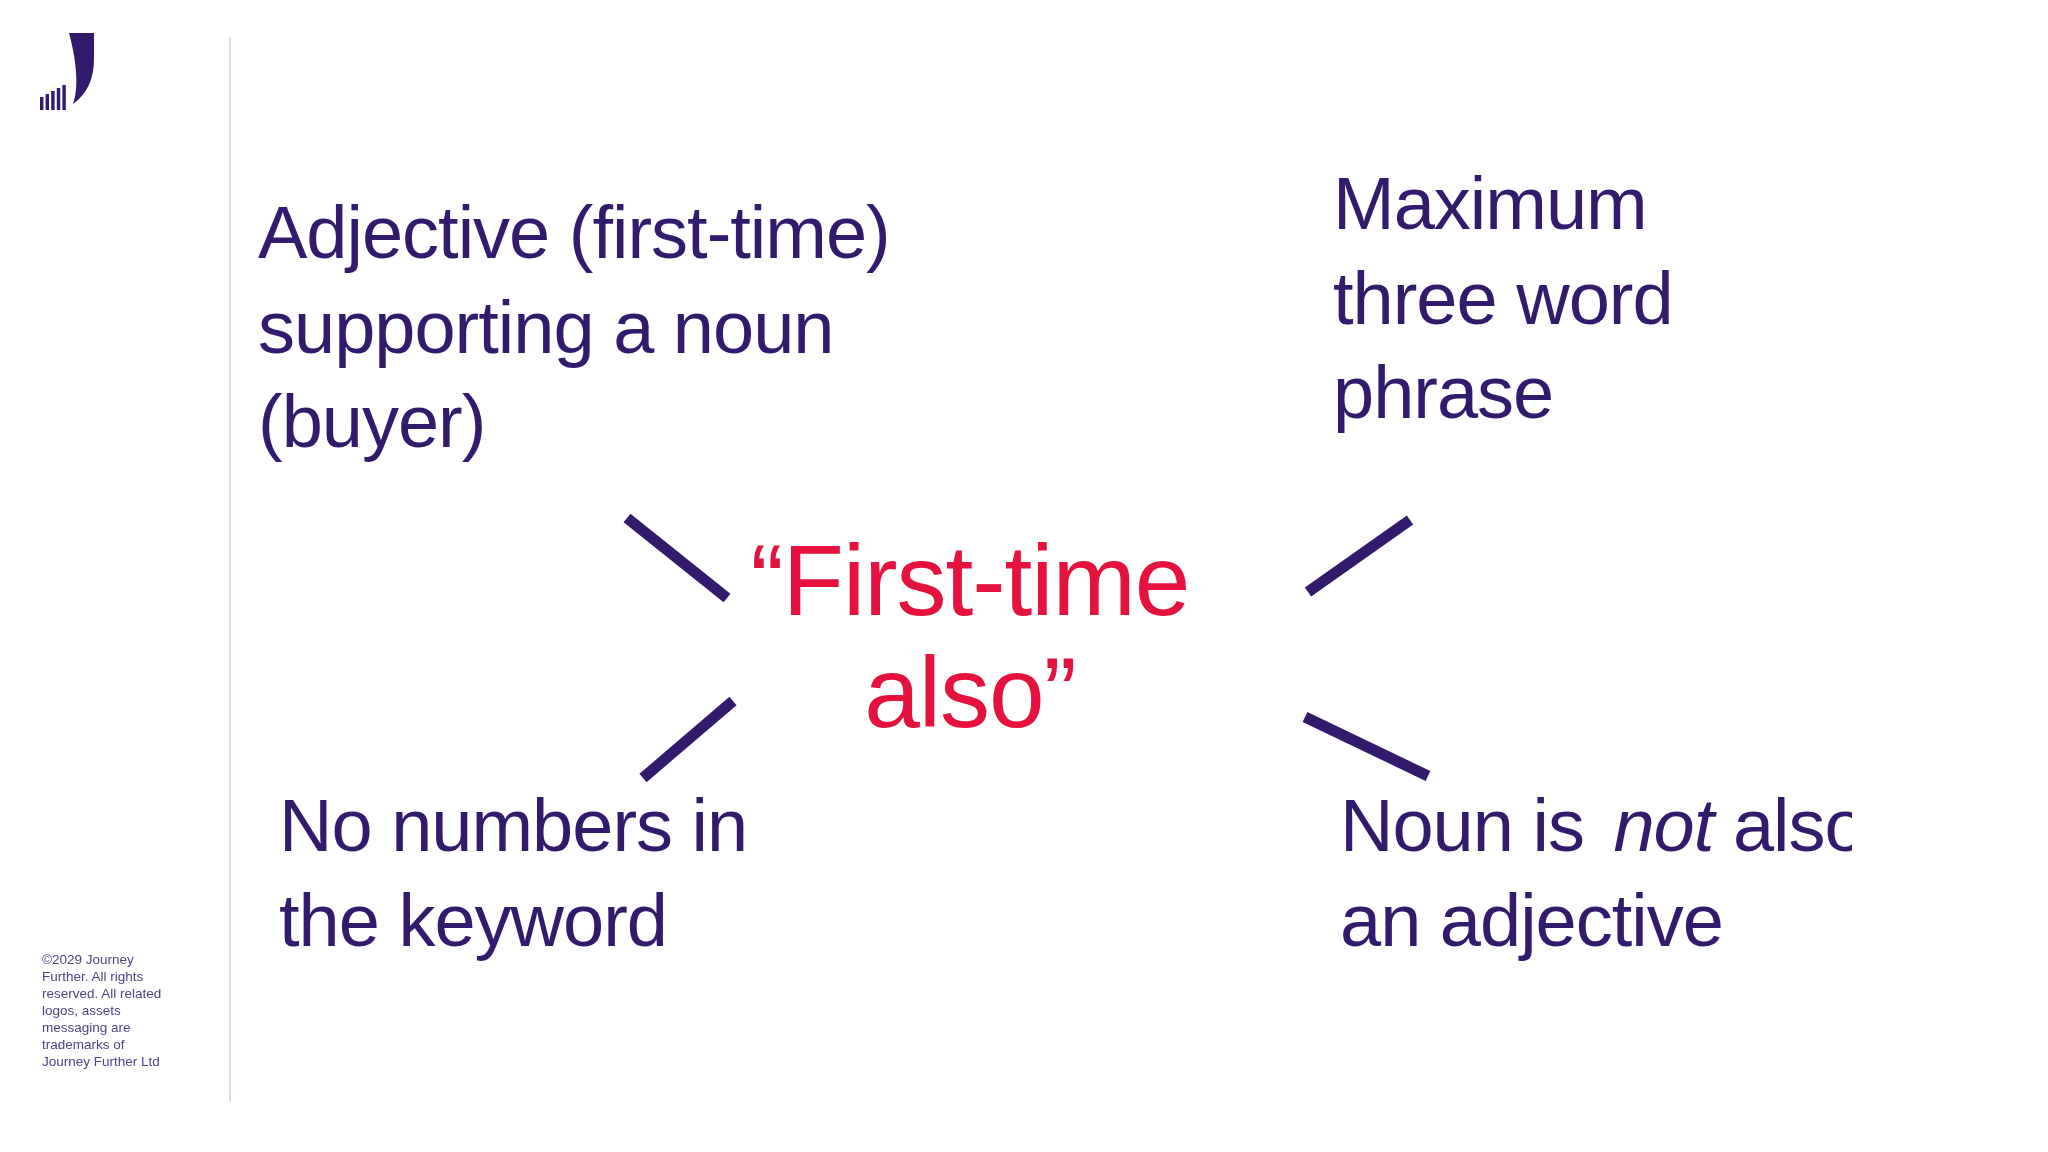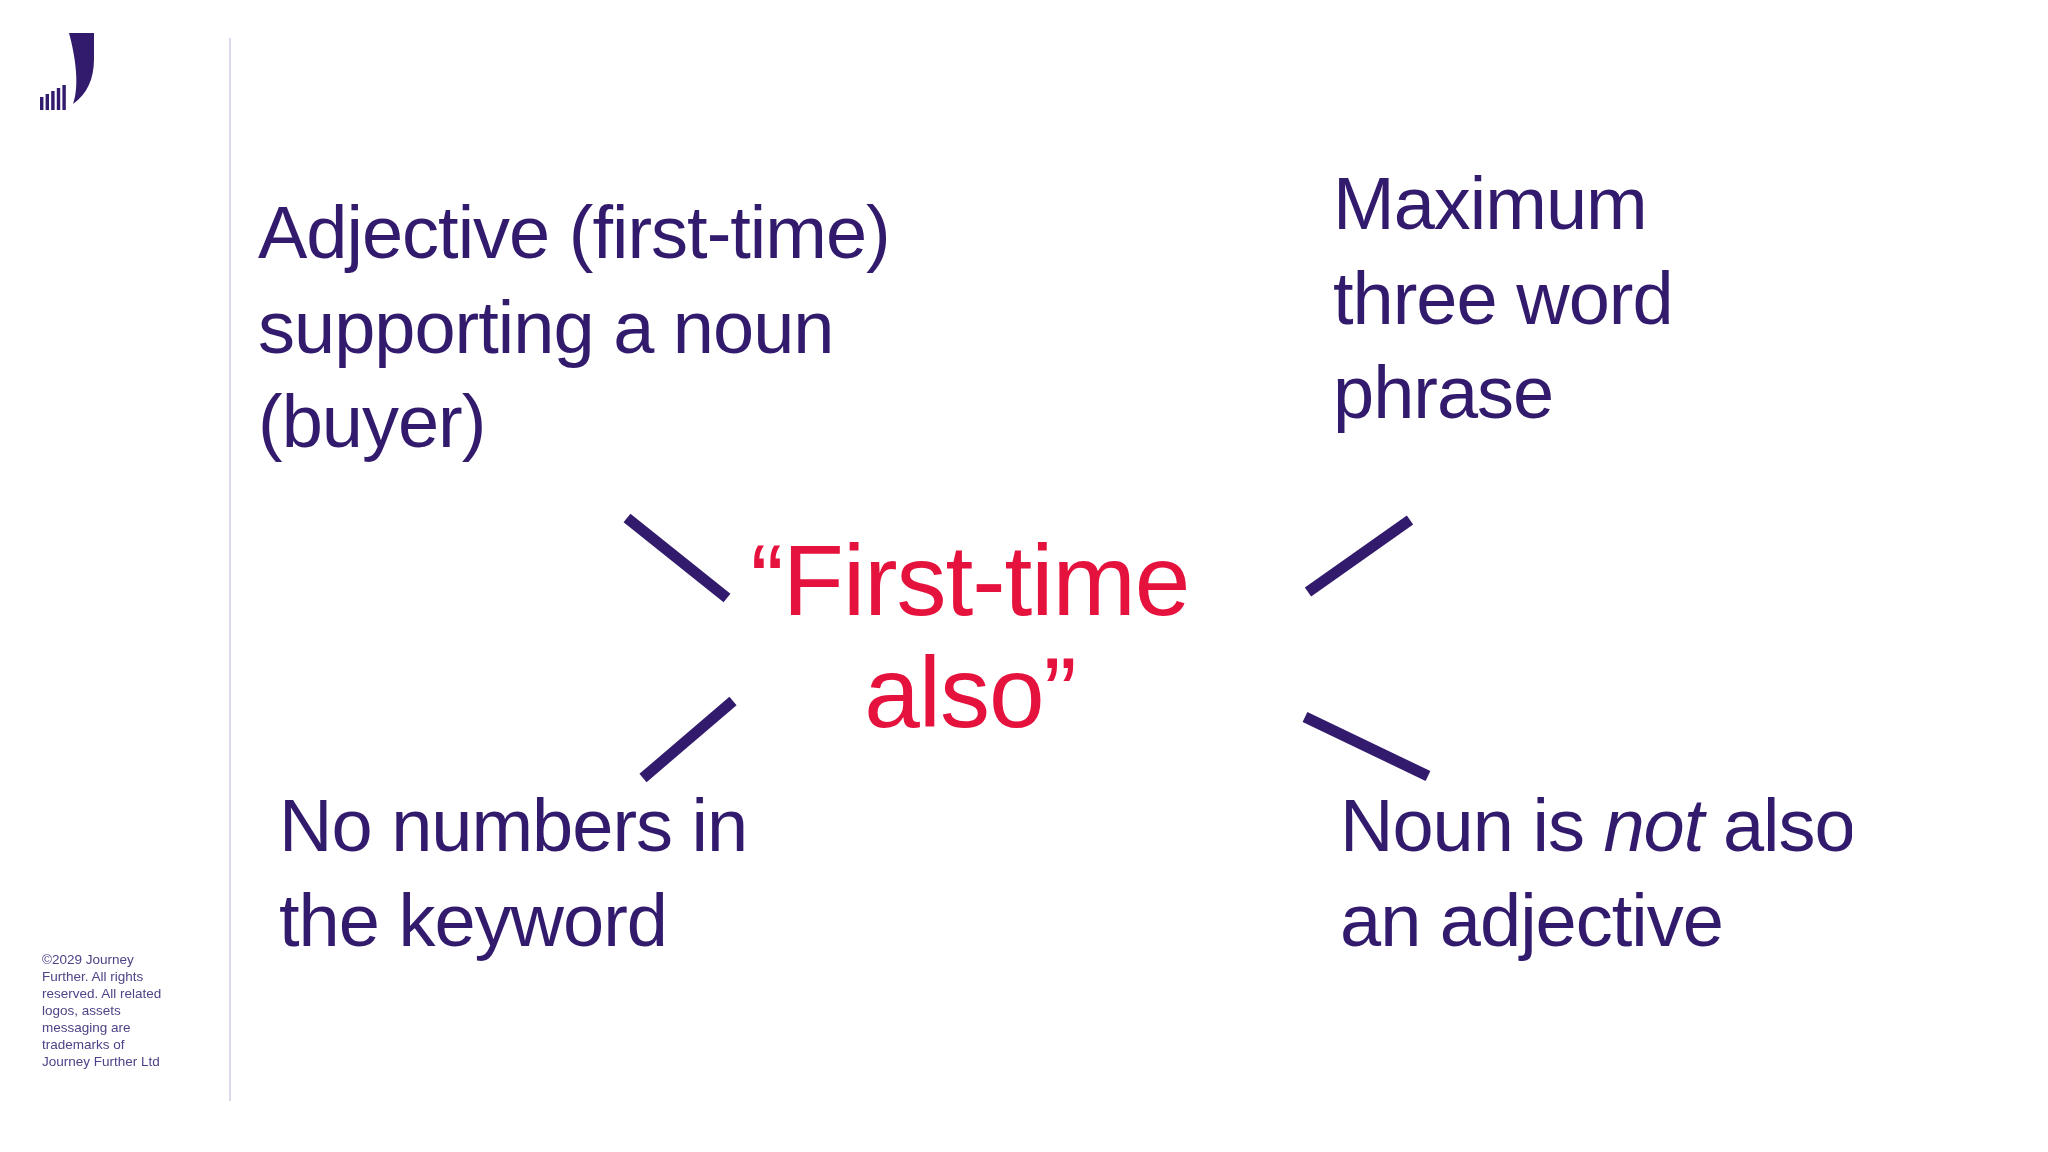--- a/index.html
+++ b/index.html
@@ -50,21 +50,21 @@
     color: #321b6d;
     font-size: 74px;
     line-height: 1.28;
     letter-spacing: -1px;
     white-space: pre-line;
   }
   .callout-top-left    { left: 258px;  top: 186px; width: 920px; }
   .callout-top-right   { left: 1333px; top: 157px; width: 560px; }
   .callout-bottom-left { left: 247px;  top: 779px; width: 760px; margin-left: 32px; }
   .callout-bottom-right{ left: 1340px; top: 779px; width: 560px; white-space: normal; }
-  .italic { font-style: italic; }
+  .italic { font-style: italic; margin-left: 10px; }
   .center-keyword {
     position: absolute;
     left: 670px;
     top: 524px;
     width: 600px;
     text-align: center;
     color: #e5123d;
     font-size: 100px;
     line-height: 1.12;
     letter-spacing: -1px;

